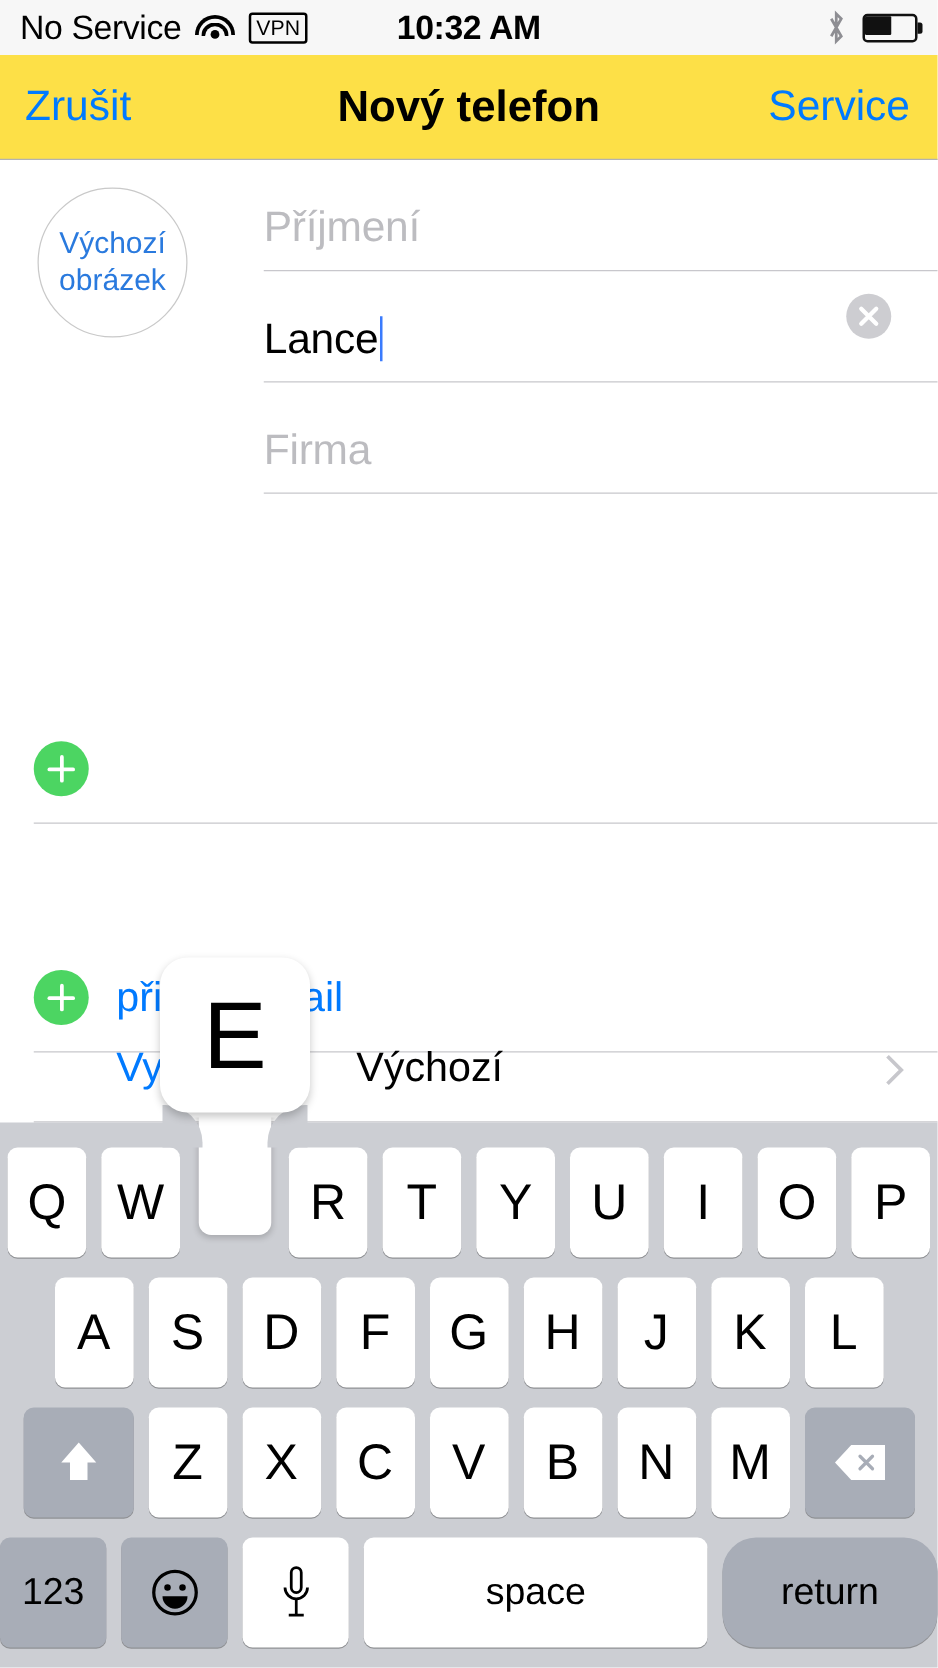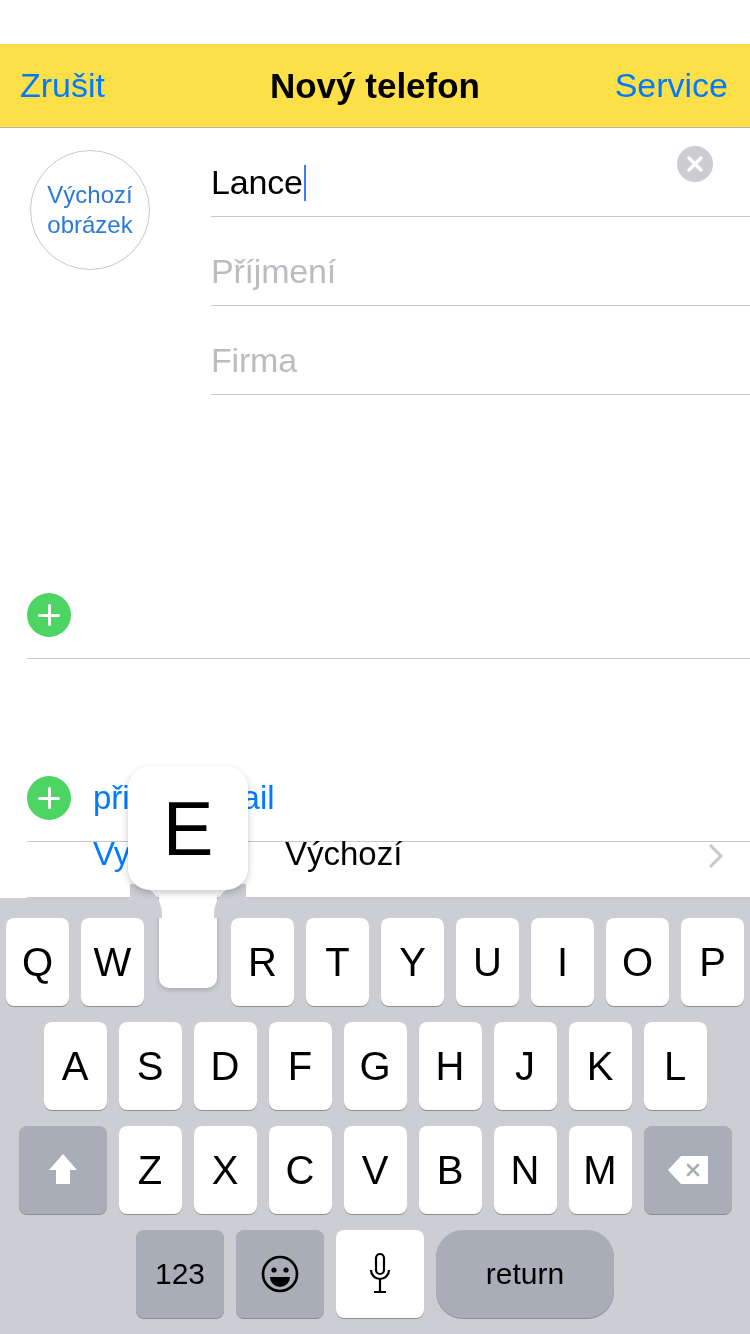--- a/index.html
+++ b/index.html
@@ -171,47 +171,71 @@
   .keypop .curve-r{
     position:absolute;right:2px;top:118px;width:32px;height:34px;background:#ccced3;
     border-top-left-radius:30px;
   }
 </style>
 </head>
 <body>
 
 <div class="phone">
 
+  <div class="statusbar">
+    <div class="sb-left">
+      <span class="sb-carrier">No Service</span>
+      <span class="wifi">
+        <i class="a1"></i>
+          <i class="a2"></i>
+          <i class="a3"></i>
+      </span>
+      <span class="vpn">VPN</span>
+    </div>
+    <div class="sb-time">10:32 AM</div>
+    <div class="sb-right">
+      <span class="bt">
+        <svg width="18" height="28" viewBox="0 0 18 28">
+            <path d="M5 7 L13 21 L9 25 L9 3 L13 7 L5 21" fill="none" stroke="#8e8e93" stroke-width="2.2" stroke-linejoin="miter"></path>
+          </svg>
+      </span>
+      <span class="battery">
+        <span class="shell"></span>
+        <span class="fill" style="width: 20.8px;"></span>
+        <span class="nub"></span>
+      </span>
+    </div>
+  </div>
 
   <div class="navbar">
     <div class="nav-cancel">Zrušit</div>
     <div class="nav-title">Nový telefon</div>
     <div class="nav-done">Service</div>
   </div>
 
   <div class="content">
 
     <div class="avatar">
       <span>Výchozí</span>
       <span>obrázek</span>
     </div>
 
     <div class="fields">
+
+      <div class="field">
+        <span class="ph">Příjmení</span>
+      </div>
 
       <div class="field">
         <span class="val"><span>Lance</span><span class="caret"></span></span>
         <span class="clearbtn">
           <svg width="36" height="36" viewBox="0 0 36 36">
               <path d="M12 12 L24 24 M24 12 L12 24" stroke="#fff" stroke-width="3.4" stroke-linecap="round"></path>
             </svg>
         </span>
-      </div>
-
-      <div class="field">
-        <span class="ph">Příjmení</span>
       </div>
 
       <div class="field">
         <span class="ph">Firma</span>
       </div>
 
     </div>
 
     <div class="addrow" style="top:443px">
       <span class="plus"></span>
@@ -295,20 +319,21 @@
             <path d="M12 25 L32 25 A10 10 0 0 1 12 25 Z" fill="#000"></path>
           </svg>
       </div>
       <div class="key kmic">
         <svg class="micglyph" viewBox="0 0 28 46">
             <rect x="10" y="3" width="8" height="20" rx="4" fill="none" stroke="#000" stroke-width="2.2"></rect>
             <path d="M5 19 A9 9 0 0 0 23 19" fill="none" stroke="#000" stroke-width="2.2"></path>
             <path d="M14 28 L14 40 M8 41 L20 41" stroke="#000" stroke-width="2.2"></path>
           </svg>
       </div>
+      <div class="key kspace">space</div>
       <div class="key dark kreturn">return</div>
     </div>
 
   </div>
 
   <div class="keypop">
     <div class="neck"></div>
     <div class="neckflare-l"></div>
     <div class="neckflare-r"></div>
     <div class="curve-l"></div>

